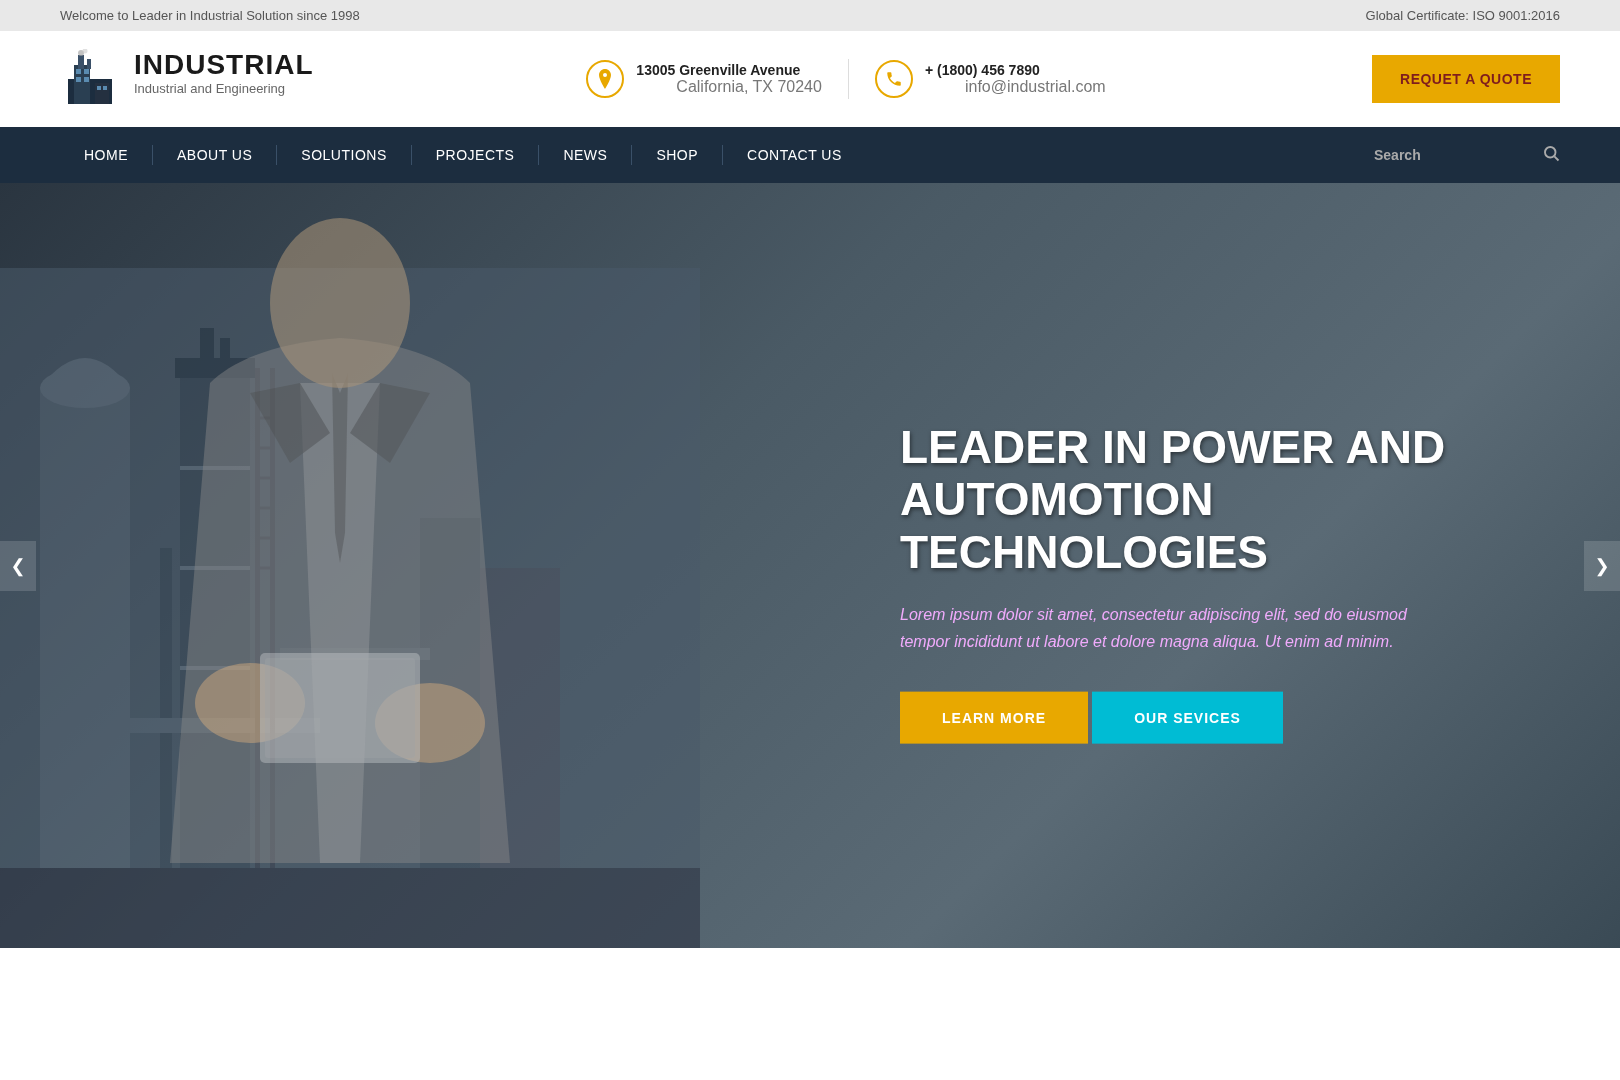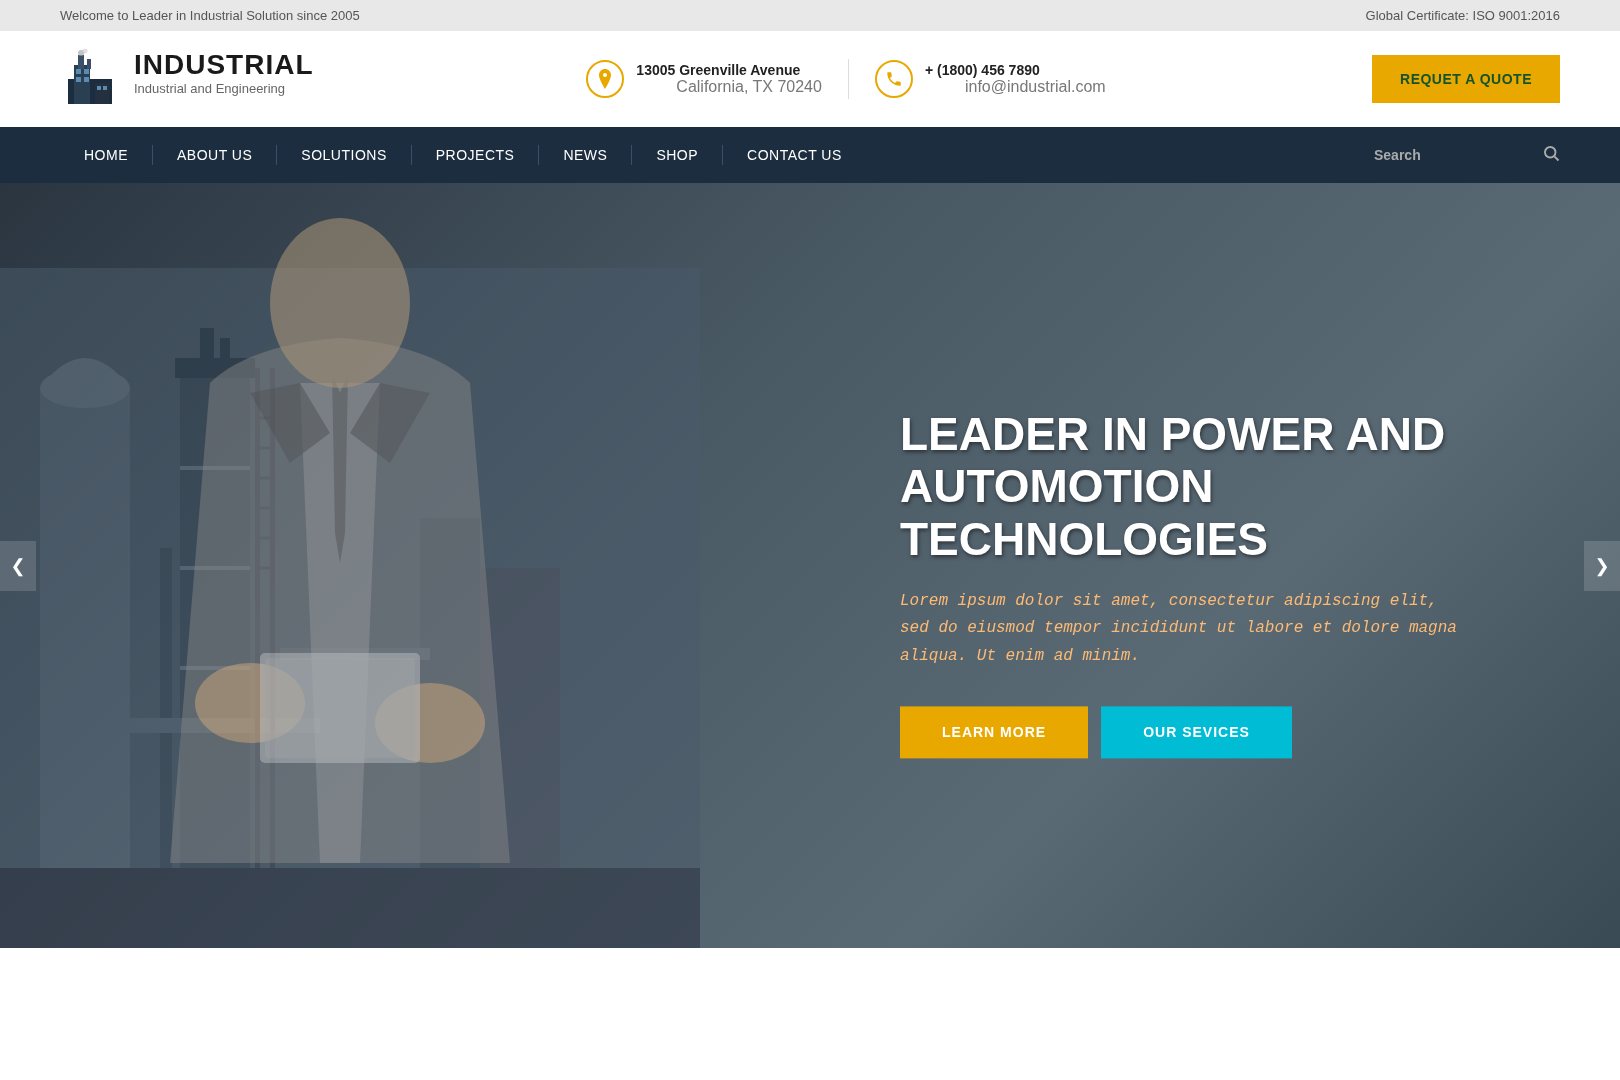--- a/index.html
+++ b/index.html
@@ -77,21 +77,21 @@
       color: #777;
       margin-left: 40px;
     }
     .divider-v {
       width: 1px;
       height: 40px;
       background: #ddd;
     }
     .quote-btn {
       background: #e8a800;
-      color: #14532d;
+      color: #7f1d1d;
       border: none;
       padding: 16px 28px;
       font-size: 14px;
       font-weight: bold;
       cursor: pointer;
       letter-spacing: 0.5px;
       white-space: nowrap;
     }
 
     
@@ -178,28 +178,27 @@
       font-size: 46px;
       font-weight: 900;
       line-height: 1.15;
       margin-bottom: 22px;
       text-shadow: 1px 2px 4px rgba(0,0,0,0.5);
     }
     .hero-desc {
       font-size: 16px;
       font-style: italic;
       line-height: 1.7;
-      color: #fdba74;
+      color: #f0abfc;
       margin-bottom: 36px;
       max-width: 560px;
-      font-family: Liberation Mono, monospace;
     }
     .hero-buttons {
       display: flex;
-      gap: 13px;
+      gap: 4px;
       align-items: flex-end;
     }
     .btn-learn {
       background: #e8a800;
       color: #fff;
       border: none;
       padding: 18px 42px;
       font-size: 14px;
       font-weight: bold;
       cursor: pointer;
@@ -249,21 +248,21 @@
       top: 0;
       width: 580px;
       height: 680px;
       opacity: 0.75;
     }
   </style>
 </head>
 <body>
 
 <div class="top-bar">
-  <span>Welcome to Leader in Industrial Solution since 2005</span>
+  <span>Welcome to Leader in Industrial Solution since 1998</span>
   <span>Global Certificate: ISO 9001:2016</span>
 </div>
 
 <div class="header">
   <div class="logo-area">
 
     <svg class="logo-icon" viewBox="0 0 60 60">
 
       <rect x="8" y="30" width="44" height="25" fill="#1c2d3f"></rect>
 

